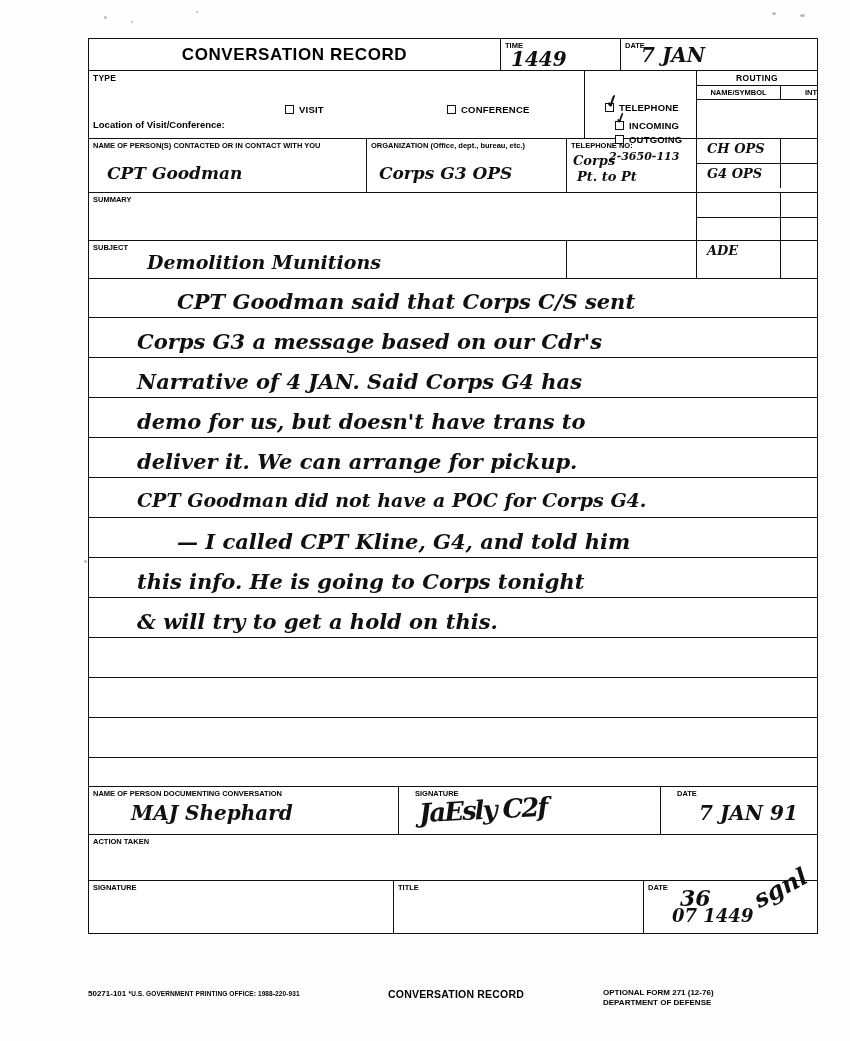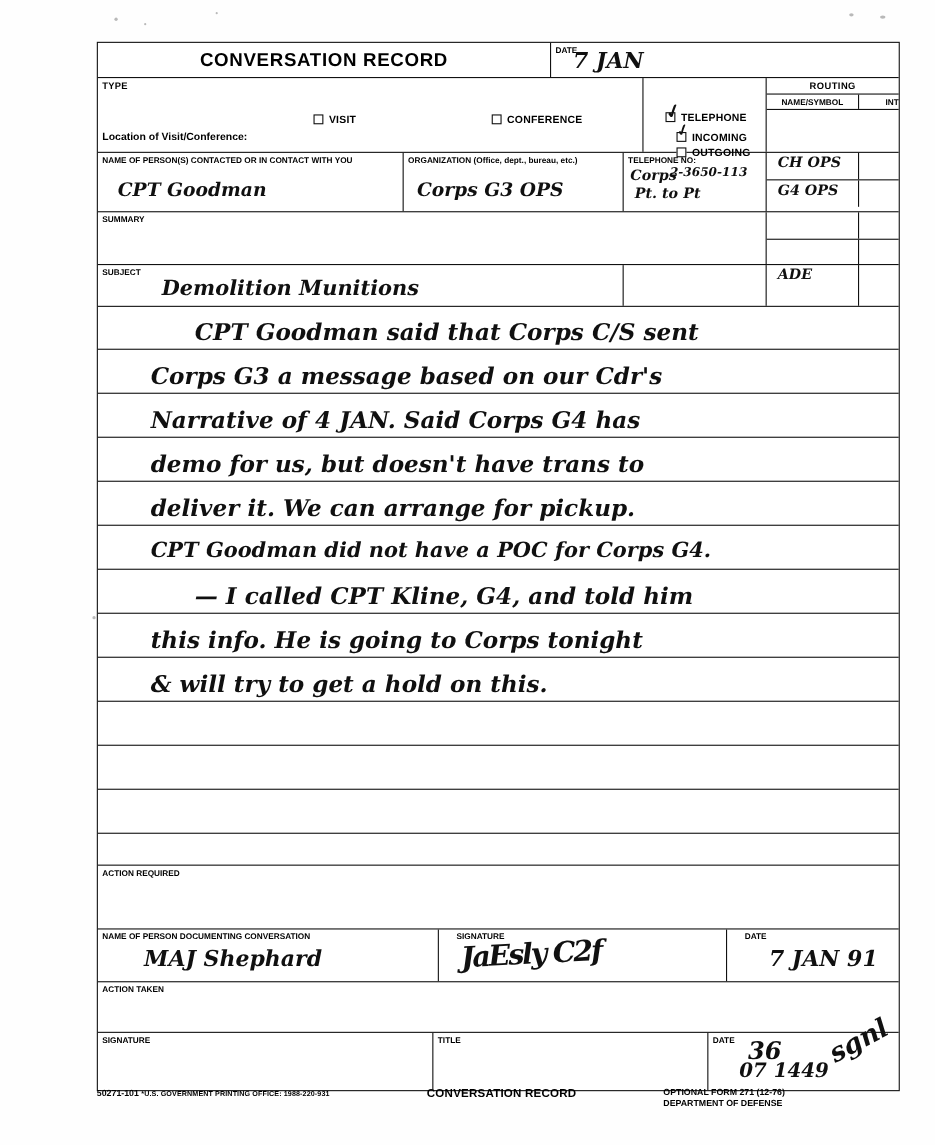--- a/index.html
+++ b/index.html
@@ -198,20 +198,24 @@
   <div class="speck" style="left:772px;top:12px;width:4px;height:3px;"></div>
   <div class="speck" style="left:800px;top:14px;width:5px;height:3px;"></div>
   <div class="speck" style="left:360px;top:775px;width:3px;height:3px;"></div>
   <div class="speck" style="left:300px;top:918px;width:3px;height:3px;"></div>
   <div class="speck" style="left:84px;top:560px;width:3px;height:3px;"></div>
 
   <div class="form">
 
     <div class="row hdr">
       <div class="cell vline hdr-title">CONVERSATION RECORD</div>
+      <div class="cell vline hdr-time">
+        <div class="lbl-sm">TIME</div>
+        <div class="hw hw-lg" style="position:absolute;left:10px;top:8px;">1449</div>
+      </div>
       <div class="cell hdr-date">
         <div class="lbl-sm">DATE</div>
         <div class="hw hw-lg" style="position:absolute;left:20px;top:4px;">7 JAN</div>
       </div>
     </div>
 
     <div class="row typerow">
       <div class="cell vline type-left">
         <div class="lbl">TYPE</div>
 
@@ -338,26 +342,20 @@
         <div class="hw sumtext" style="left:48px;top:90px;font-size:21px;">Narrative of 4 JAN. Said Corps G4 has</div>
         <div class="hw sumtext" style="left:48px;top:130px;font-size:21px;">demo for us, but doesn't have trans to</div>
         <div class="hw sumtext" style="left:48px;top:170px;font-size:21px;">deliver it. We can arrange for pickup.</div>
         <div class="hw sumtext" style="left:48px;top:210px;font-size:19px;">CPT Goodman did not have a POC for Corps G4.</div>
         <div class="hw sumtext" style="left:88px;top:250px;font-size:21px;">— I called CPT Kline, G4, and told him</div>
         <div class="hw sumtext" style="left:48px;top:290px;font-size:21px;">this info. He is going to Corps tonight</div>
         <div class="hw sumtext" style="left:48px;top:330px;font-size:21px;">&amp; will try to get a hold on this.</div>
       </div>
     </div>
 
-    <div class="row actionreq">
-      <div class="cell" style="flex:1 1 auto;position:relative;">
-        <div class="lbl-sm">ACTION REQUIRED</div>
-        <div class="hw hw-md" style="position:absolute;left:60px;top:20px;"></div>
-      </div>
-    </div>
 
     <div class="row docrow">
       <div class="cell vline d-name">
         <div class="lbl-sm">NAME OF PERSON DOCUMENTING CONVERSATION</div>
         <div class="hw" style="position:absolute;left:42px;top:14px;font-size:20px;">MAJ Shephard</div>
       </div>
       <div class="cell vline d-sig">
         <div class="lbl-sm">SIGNATURE</div>
         <div class="sigline-scrawl" style="position:absolute;left:8px;top:8px;font-size:26px;letter-spacing:-2px;transform:rotate(-3deg);">JaEsly C2f</div>
       </div>

